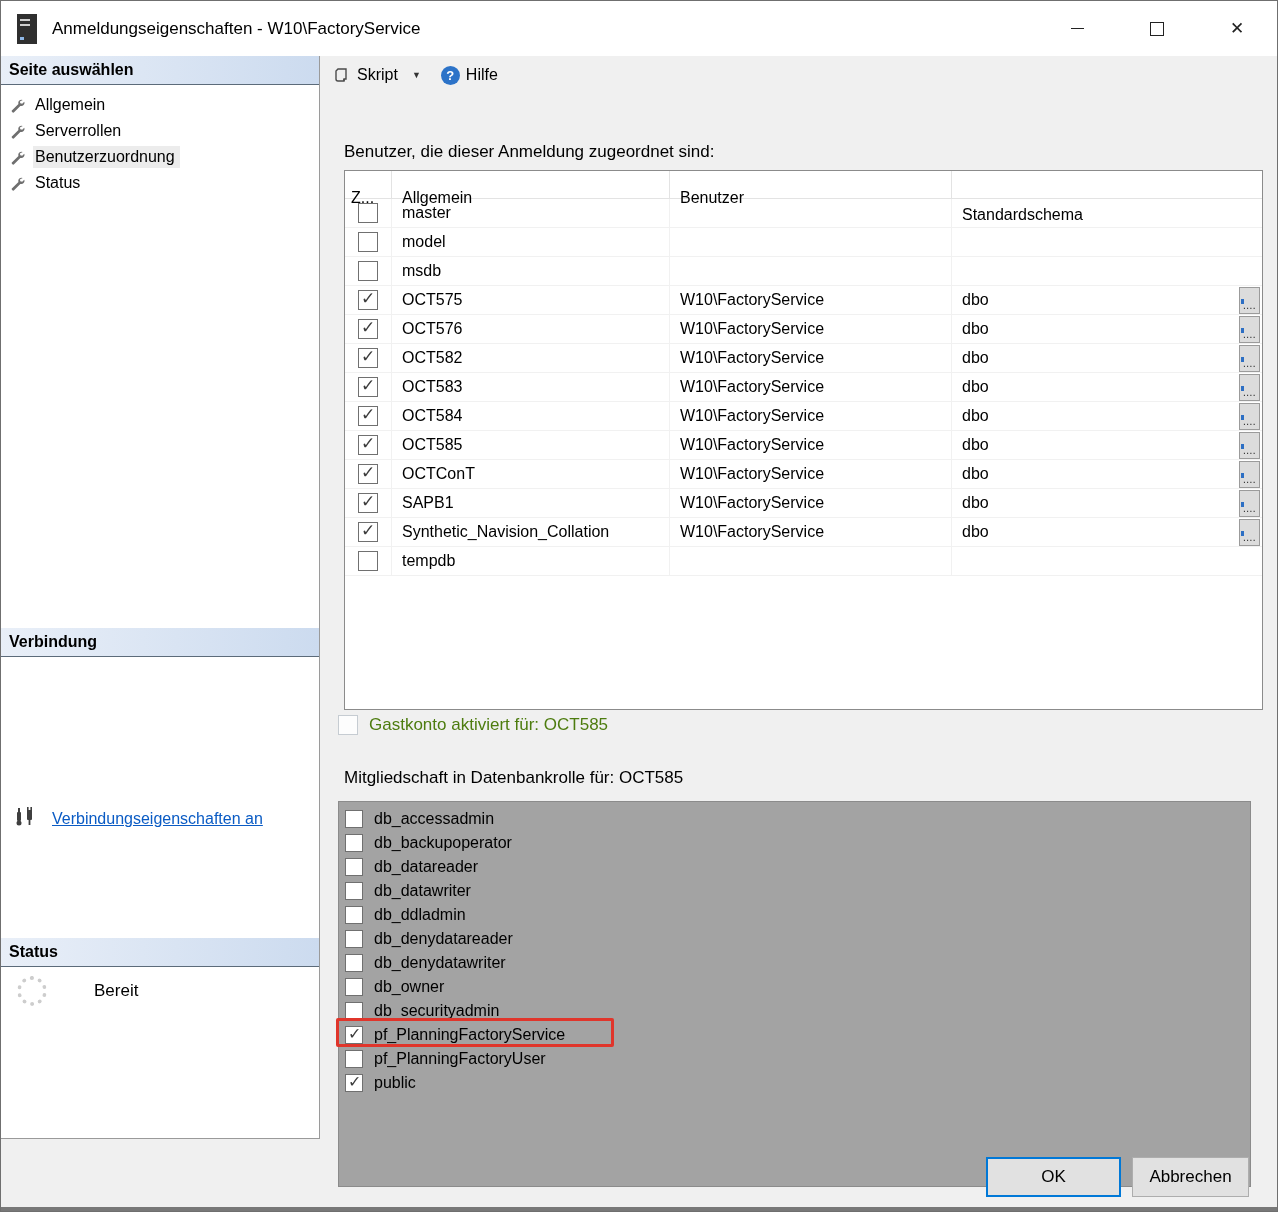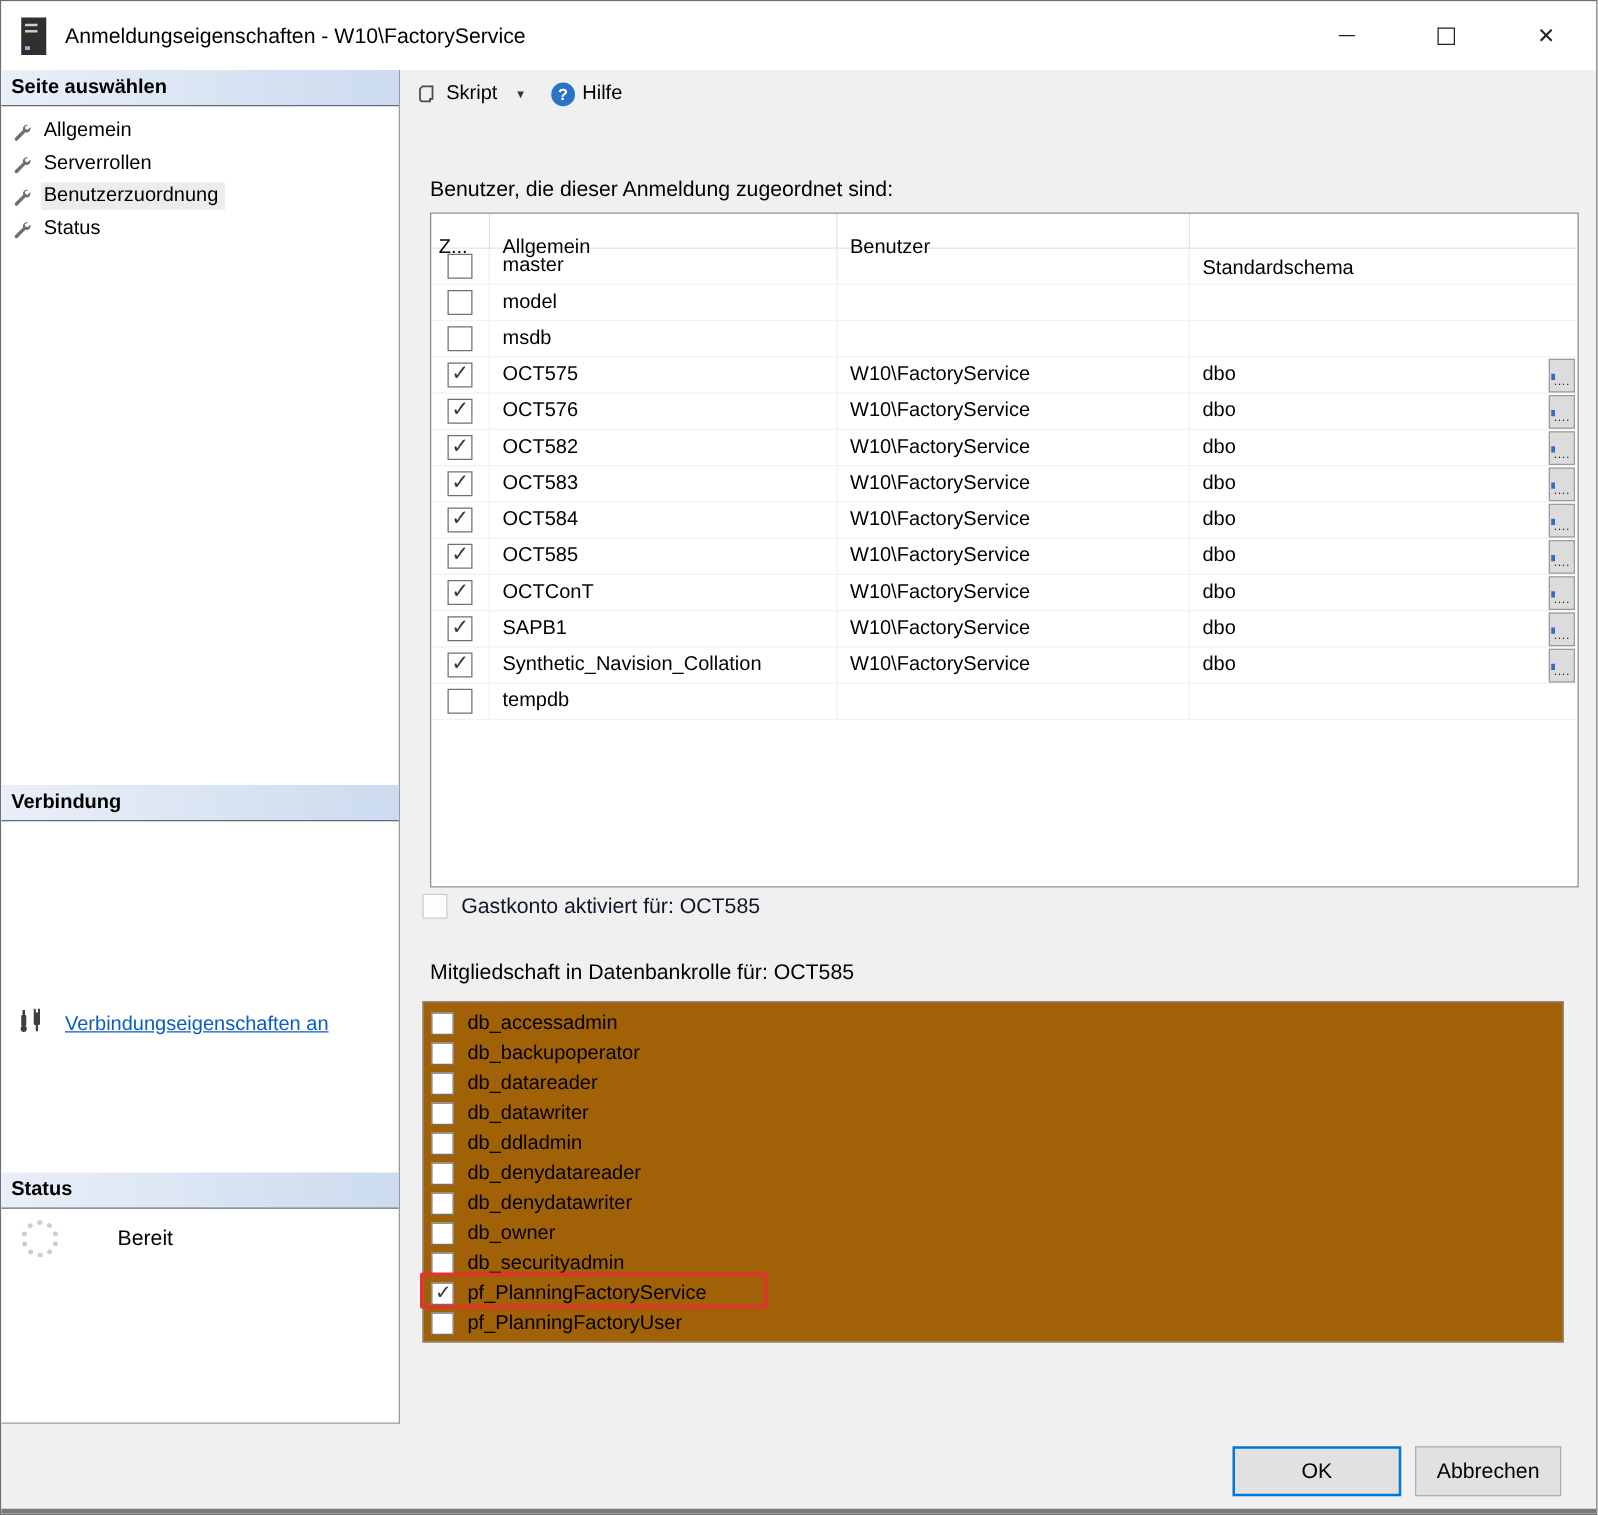--- a/index.html
+++ b/index.html
@@ -79,27 +79,27 @@
   .trow.checked .cb::after, .role-item.checked .role-cb::after {
       content:"✓"; position:absolute; left:2px; top:-3px; font-size:17px; color:#3c3c3c; }
   .browse { margin-left:auto; width:21px; height:27px; background:#dcdcdc; border:1px solid #9b9b9b;
             position:relative; font-size:10px; letter-spacing:0.5px; color:#222;
             display:none; align-items:flex-end; justify-content:center; padding-bottom:2px;
             font-family:"Liberation Sans", sans-serif; }
   .browse .notch { position:absolute; left:1px; top:11px; width:3px; height:5px; background:#2d6fc4; }
   .trow.checked .browse { display:flex; }
 
   .guest-row { position:absolute; left:17px; top:659px; display:flex; align-items:center;
-               gap:11px; font-size:17px; color:#0f172a; }
+               gap:11px; font-size:17px; color:#4d7c0f; }
   .guest-cb { width:20px; height:20px; background:#fdfdfd; border:1px solid #c6ccd2; }
 
   .roles-label { position:absolute; left:23px; top:712px; font-size:17px; }
 
-  .roles-box { position:absolute; left:17px; top:745px; width:913px; height:273px;
-               background:#a16207; border:1px solid #8b8b8b; padding-top:5px; overflow:hidden; }
+  .roles-box { position:absolute; left:17px; top:745px; width:913px; height:386px;
+               background:#a3a3a3; border:1px solid #8b8b8b; padding-top:5px; overflow:hidden; }
   .role-item { height:24px; display:flex; align-items:center; padding-left:6px; font-size:16px; }
   .role-cb { width:18px; height:18px; border:1px solid #707070; background:#fff;
              position:relative; margin-right:11px; flex:0 0 auto; }
   .role-item.checked .role-cb::after { font-size:16px; top:-3px; left:2px; }
 
   .red-box { position:absolute; left:15px; top:962px; width:278px; height:29px;
              border:3px solid #e0352b; border-radius:2px; pointer-events:none; }
 
   .btn { position:absolute; top:1101px; height:40px; background:#e1e1e1; font-size:17px;
          display:flex; align-items:center; justify-content:center;

